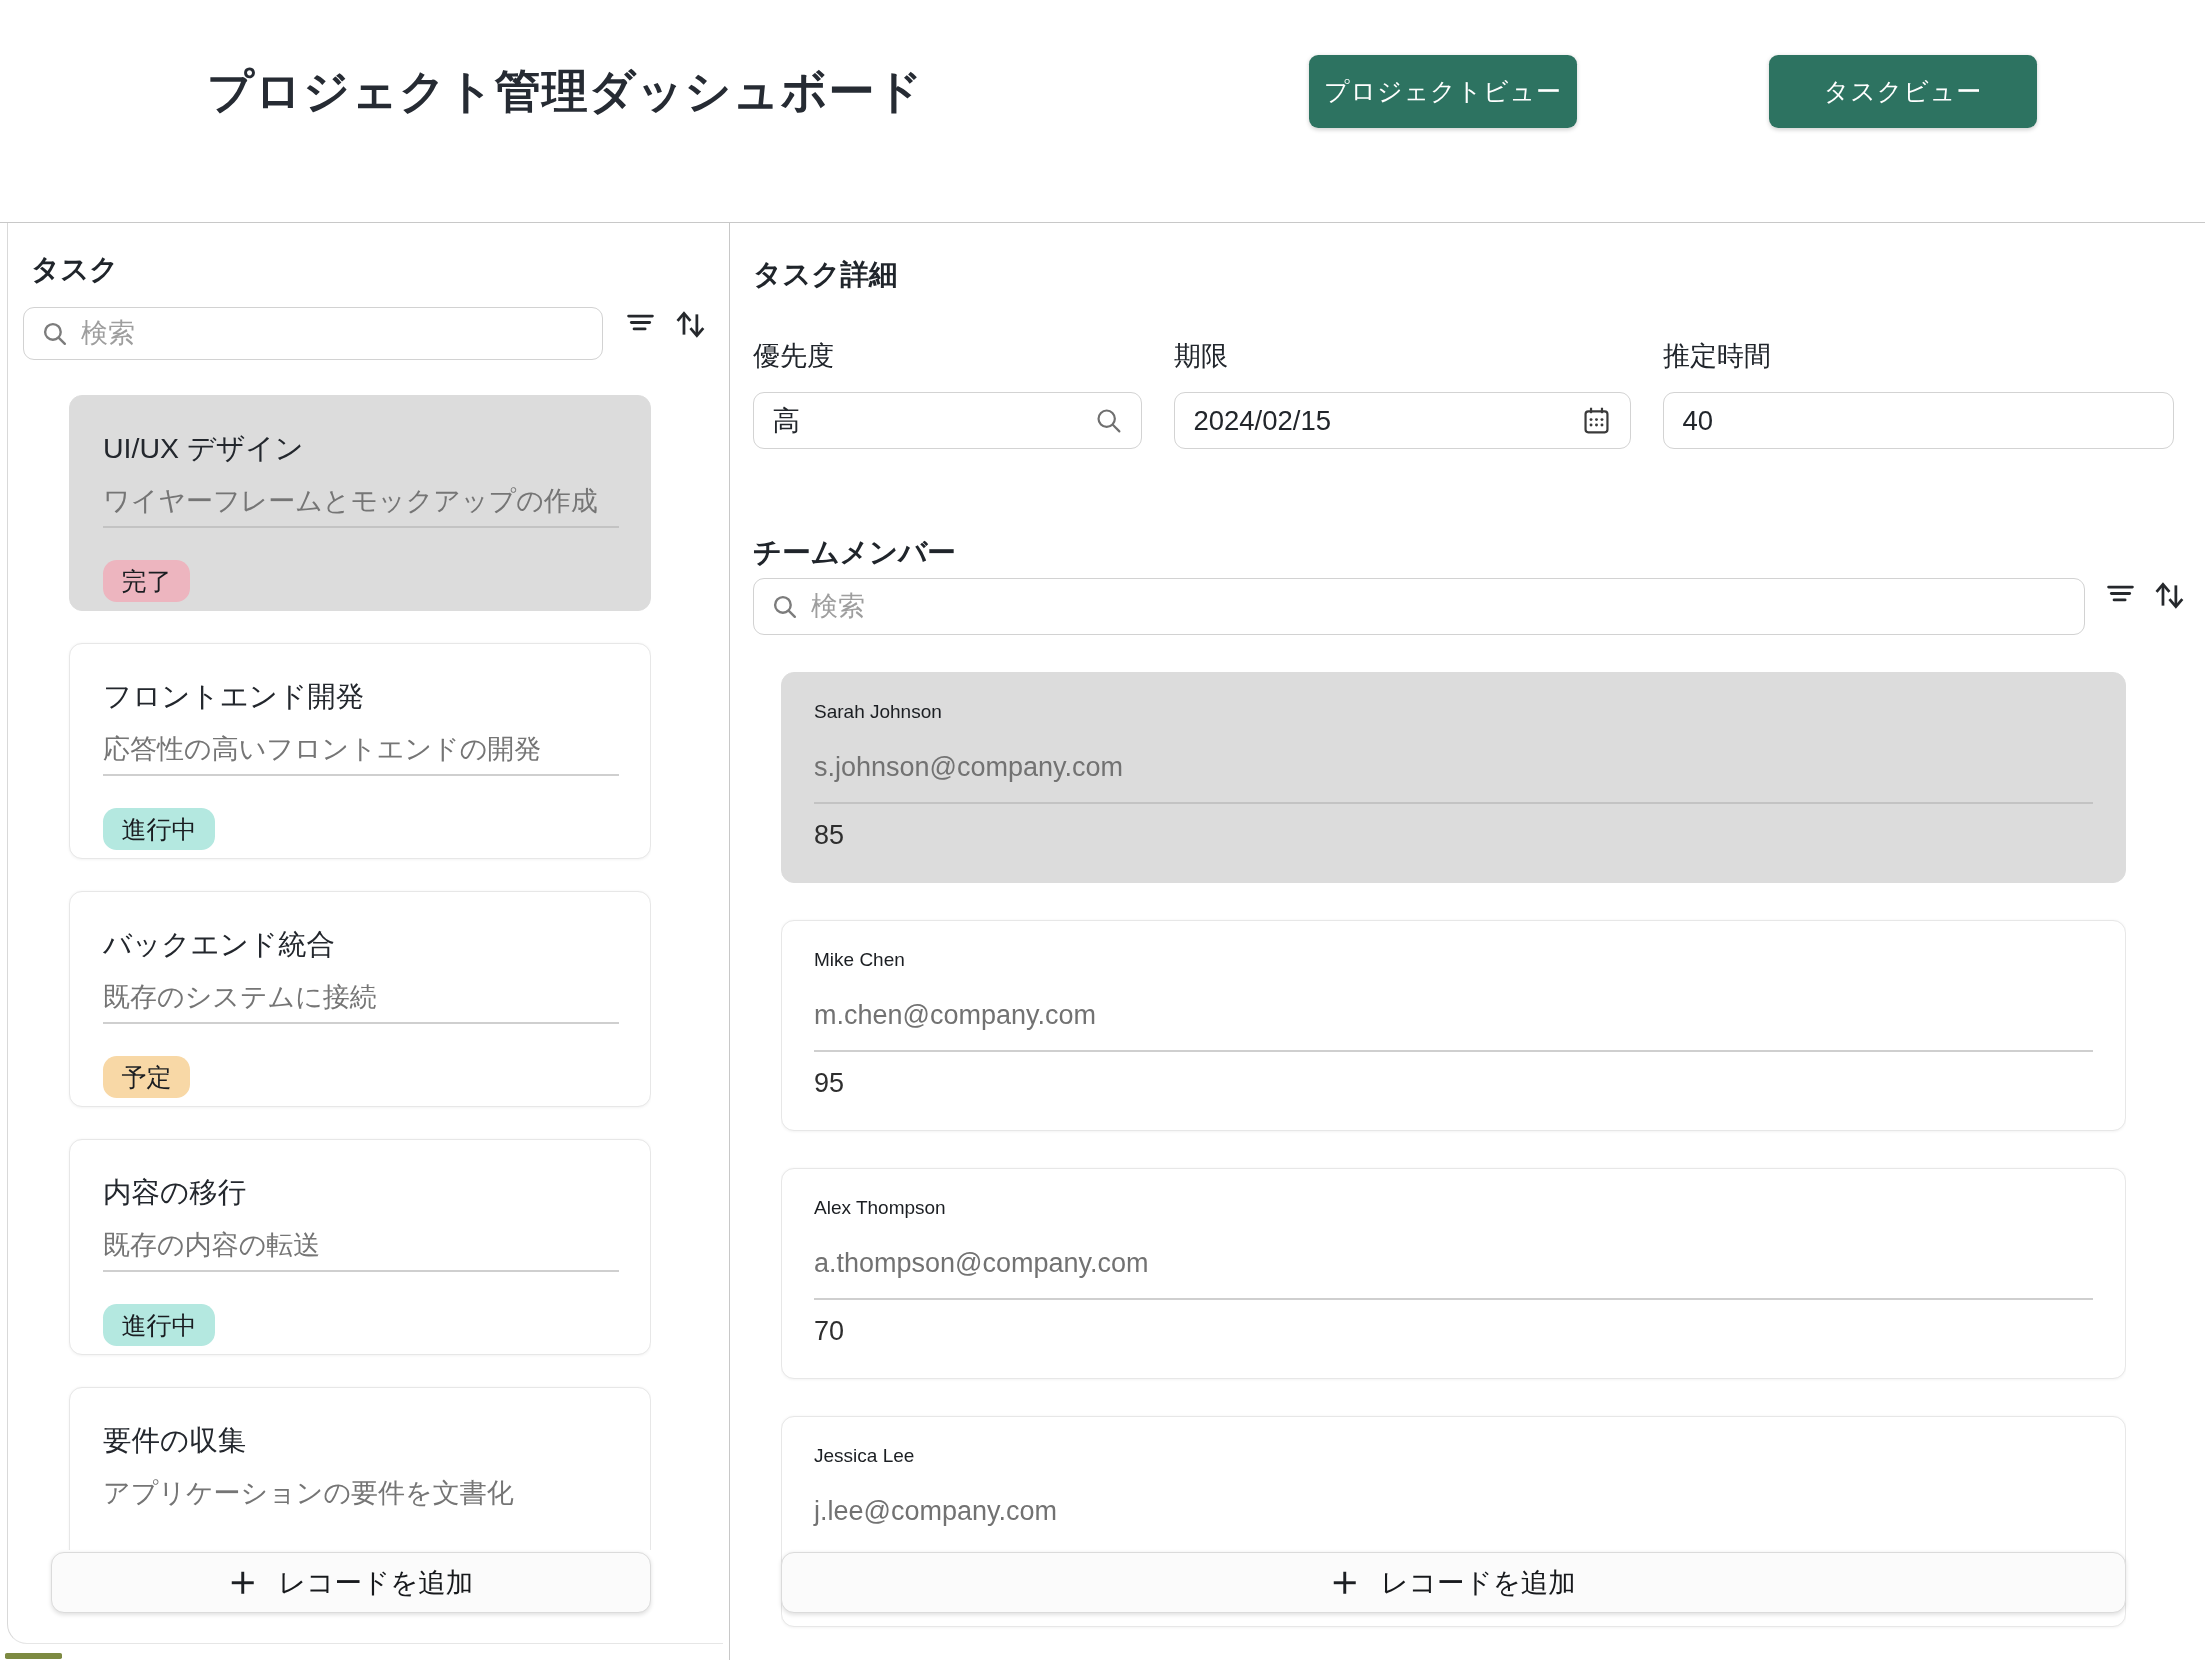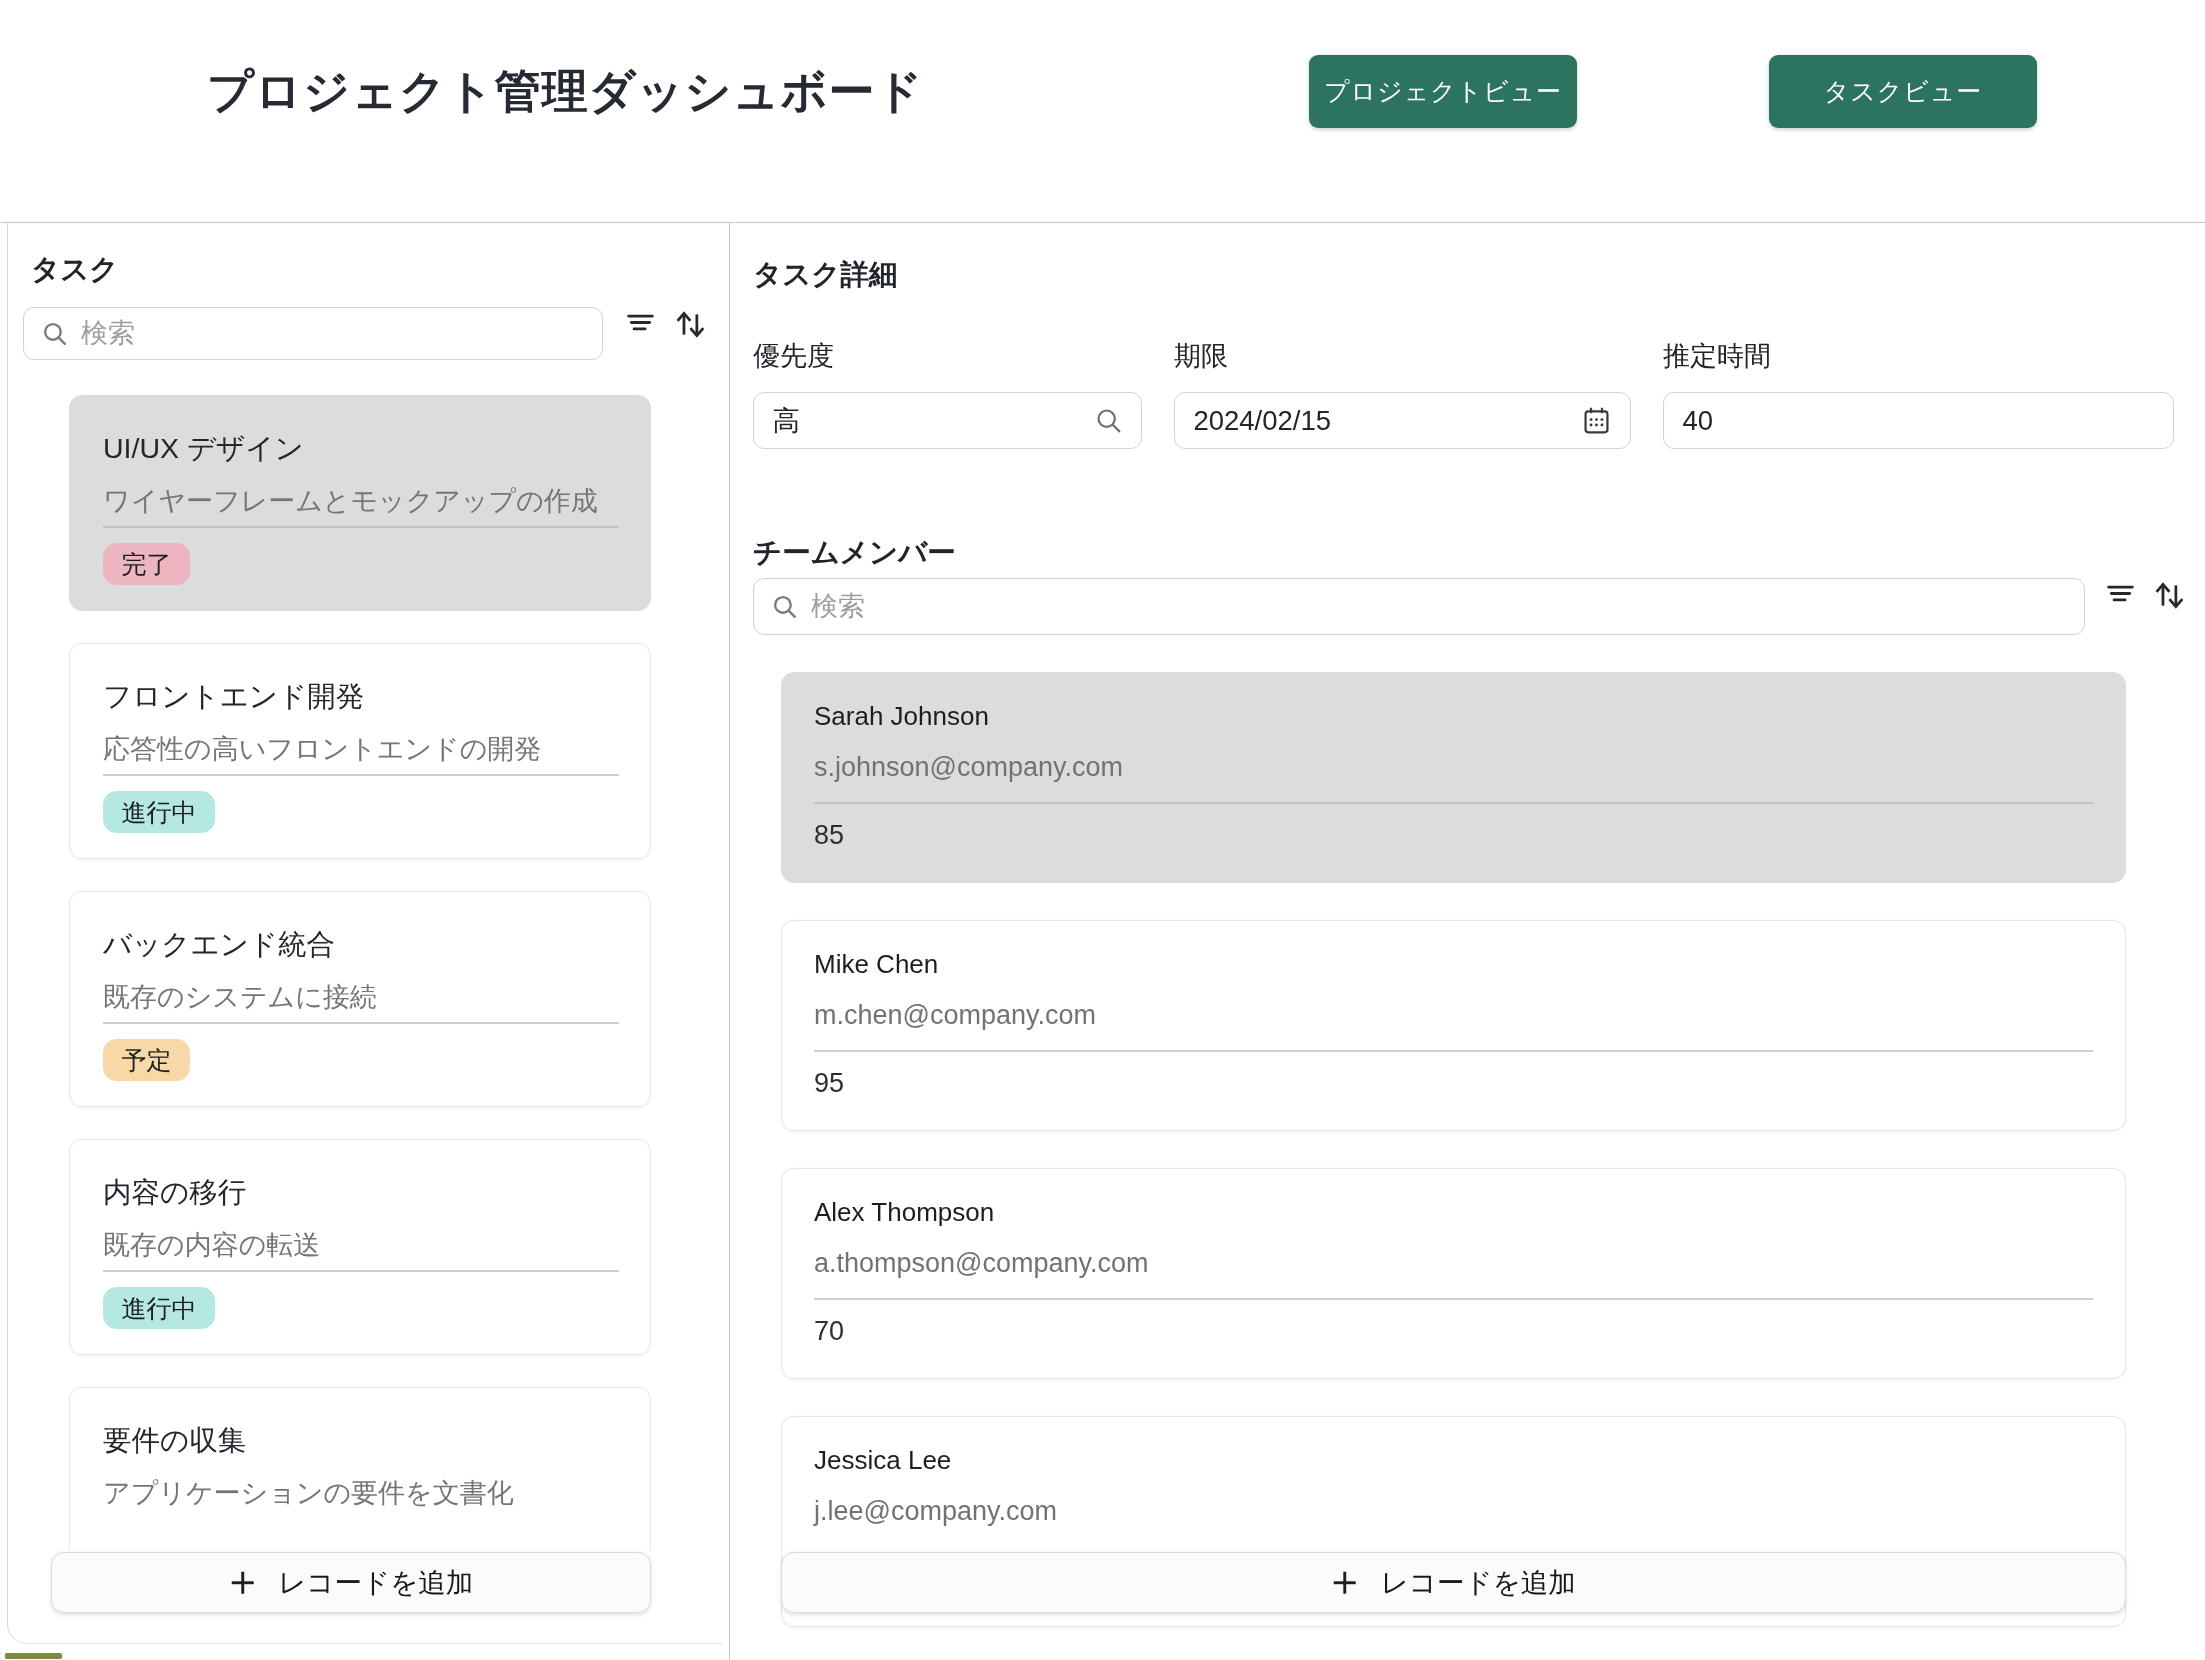--- a/index.html
+++ b/index.html
@@ -58,21 +58,21 @@
     position:relative; background:#ffffff; border:1.8px solid #e7e7e7; border-radius:13px;
     box-shadow:0 0.9px 2.8px rgba(0,0,0,.05); cursor:pointer;
   }
   .card.selected { background:#dcdcdc; border-color:#dcdcdc; box-shadow:none; }
   .task-card { height:216px; margin-bottom:32px; }
   .tc-title { position:absolute; left:33px; top:34px;  font-size:28.5px; color:#23272d; }
   .tc-desc  { position:absolute; left:33px; top:87px;  font-size:27px; color:#757575; }
   .tc-div   { position:absolute; left:33px; right:31px; top:130px; height:1.8px; background:#cfcfcf; }
   .card.selected .tc-div { background:#c3c3c3; }
   .badge {
-    position:absolute; left:33px; top:147px; height:42px; line-height:42px;
+    position:absolute; left:33px; top:164px; height:42px; line-height:42px;
     padding:0 18.4px; border-radius:13.8px; font-size:25px; color:#1a1d21;
   }
   .badge.done     { background:#edb5bf; }
   .badge.progress { background:#b4e8e0; }
   .badge.planned  { background:#f8d8a6; }
 
   
   .add-btn {
     position:absolute; top:1329px; height:61px;
     background:#fbfbfb; border:1.8px solid #dbdbdb; border-radius:13px;
@@ -93,21 +93,21 @@
   }
   .field-box input {
     border:none; outline:none; font-size:27.5px; color:#22262b; width:100%;
     font-family:inherit; background:transparent;
   }
   .team-heading { position:absolute; left:23px; top:311px; }
 
   
   .member-list { position:absolute; left:51px; top:449px; width:1345px; height:1101px; overflow:hidden; }
   .member-card { height:211px; margin-bottom:37px; }
-  .mc-name  { position:absolute; left:32px; top:27.5px;  font-size:26px; color:#1b1e22; }
+  .mc-name  { position:absolute; left:32px; top:27.5px;  font-size:19px; color:#1b1e22; }
   .mc-email { position:absolute; left:32px; top:79px;  font-size:27px; color:#727272; }
   .mc-div   { position:absolute; left:32px; right:32px; top:129px; height:1.8px; background:#cfcfcf; }
   .card.selected .mc-div { background:#c3c3c3; }
   .mc-value { position:absolute; left:32px; top:147px; font-size:27px; color:#2e2e2e; }
 
   svg { display:block; }
 </style>
 </head>
 <body>
 

